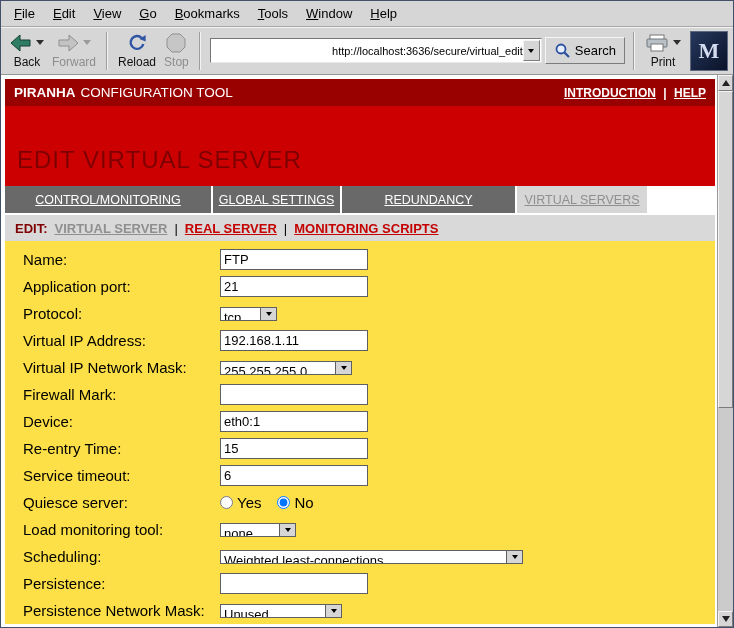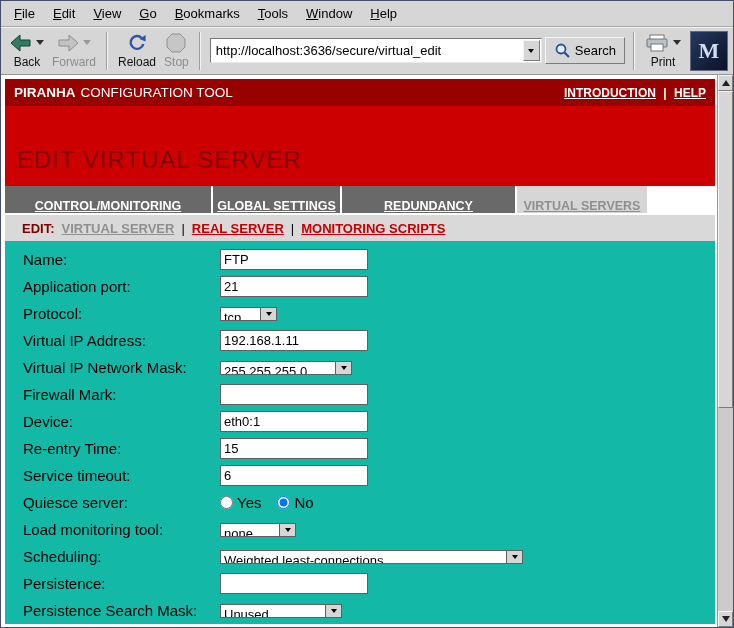--- a/index.html
+++ b/index.html
@@ -14,21 +14,21 @@
   
   .toolbar{height:48px;flex:none;display:flex;align-items:center;padding:0 5px;background:#d6d6d6;border-bottom:1px solid #969696;box-shadow:inset 0 1px 0 #f3f3f3;}
   .tb-btn{display:flex;flex-direction:column;align-items:center;justify-content:center;padding:2px 4px;}
   .tb-icon-row{display:flex;align-items:center;gap:4px;height:20px;}
   .tb-label{font-size:12px;color:#111;margin-top:2px;}
   .tb-label.disabled{color:#8d8d8d;}
   .dd-arrow{width:0;height:0;border-left:4px solid transparent;border-right:4px solid transparent;border-top:5px solid #2e2e2e;}
   .dd-arrow.disabled{border-top-color:#9a9a9a;}
   .tb-sep{width:0;height:38px;border-left:1px solid #9e9e9e;border-right:1px solid #f4f4f4;margin:0 6px;}
   .urlbox{display:flex;align-items:center;flex:1;margin:0 3px;height:25px;background:#fff;border:1px solid #767676;border-bottom-color:#e9e9e9;border-right-color:#e9e9e9;padding-left:5px;min-width:0;}
-  .url-text{font-size:13px;color:#000;white-space:nowrap;overflow:hidden;flex:1;}
+  .url-text{font-size:11px;color:#000;white-space:nowrap;overflow:hidden;flex:1;text-align:right;}
   .url-drop{width:17px;height:21px;flex:none;background:#d6d6d6;border:1px solid;border-color:#f4f4f4 #7c7c7c #7c7c7c #f4f4f4;display:flex;align-items:center;justify-content:center;margin-right:1px;}
   .search-btn{display:flex;align-items:center;gap:4px;height:27px;padding:0 8px;margin-right:2px;background:#d6d6d6;border:1px solid;border-color:#f6f6f6 #7c7c7c #7c7c7c #f6f6f6;}
   .search-label{font-size:13px;color:#000;}
   .moz-logo{width:38px;height:40px;margin-left:5px;flex:none;border:1px solid #5d6a80;background:linear-gradient(135deg,#27395f 0%,#121d38 70%,#0a1226 100%);display:flex;align-items:center;justify-content:center;}
   .moz-m{color:#d3dcef;font-family:"Liberation Serif",serif;font-weight:bold;font-size:22px;}
 
   
   .viewport{flex:1;display:flex;min-height:0;}
   .page{flex:1;background:#fff;overflow:hidden;padding:4px 2px 0 4px;min-width:0;}
   .vscroll{width:16px;flex:none;background:#cbcbcb;border-left:1px solid #9a9a9a;display:flex;flex-direction:column;}
@@ -42,34 +42,34 @@
   .site-header{height:27px;background:#990000;display:flex;align-items:center;justify-content:space-between;padding:0 9px;}
   .brand{color:#fff;font-size:13.5px;white-space:nowrap;}
   .brand-strong{font-weight:bold;margin-right:5px;}
   .header-links{color:#fff;font-size:12px;font-weight:bold;white-space:nowrap;}
   .header-link{color:#fff;text-decoration:underline;cursor:pointer;}
   .header-div{margin:0 4px;}
   .title-band{height:80px;background:#cc0000;padding:40px 0 0 12px;}
   .page-title{color:#7e0000;font-size:24px;letter-spacing:1px;white-space:nowrap;}
 
   .tabs{height:27px;display:flex;background:#fff;gap:2px;}
-  .tab{display:flex;align-items:flex-end;justify-content:center;font-size:12.5px;font-weight:bold;cursor:pointer;}
+  .tab{display:flex;align-items:center;justify-content:center;font-size:12.5px;font-weight:normal;cursor:pointer;}
   .tab span{text-decoration:underline;}
   .tab.dark{background:#696969;color:#fff;}
   .tab.active{background:#d6d6d6;color:#8f8f8f;}
   .tab-1{width:206px;}.tab-2{width:127px;}.tab-3{width:173px;}.tab-4{width:130px;}
 
-  .subnav{height:26px;margin-top:2px;background:#d9d9d9;display:flex;align-items:center;padding-left:17px;font-size:13px;font-weight:bold;gap:7px;white-space:nowrap;}
+  .subnav{height:26px;margin-top:2px;background:#d9d9d9;display:flex;align-items:center;padding-left:10px;font-size:13px;font-weight:bold;gap:7px;white-space:nowrap;}
   .snav-prefix{color:#7e0000;}
   .snav-link{color:#c40000;text-decoration:underline;cursor:pointer;}
   .snav-link.muted{color:#8f8f8f;}
   .snav-sep{color:#000;font-weight:normal;}
 
   
-  .form{padding-top:5px;background:#14b8a6;}
+  .form{padding-top:5px;background:#fde047;}
   .frow{height:27px;display:flex;align-items:center;padding-left:18px;font-size:15px;color:#000;}
   .flabel{width:197px;flex:none;white-space:nowrap;}
   .tinput{height:21px;border:1px solid #5f5f5f;font-family:"Liberation Sans",sans-serif;font-size:13px;padding:0 3px;background:#fff;color:#000;}
   .w148{width:148px;}
   .fselect{display:inline-flex;height:14px;border:1px solid #5f5f5f;background:#fff;align-items:stretch;cursor:pointer;}
   .fsel-text{flex:1;font-size:13px;padding:2px 3px 0 3px;white-space:nowrap;overflow:hidden;color:#000;}
   .fsel-btn{width:16px;flex:none;background:#d6d6d6;border-left:1px solid #5f5f5f;display:flex;align-items:center;justify-content:center;}
   .dd-sm{width:0;height:0;border-left:3.5px solid transparent;border-right:3.5px solid transparent;border-top:4.5px solid #000;}
   .sel-protocol{width:57px;}
   .sel-mask{width:132px;}
@@ -297,21 +297,21 @@
               </span>
           </div>
         </div>
 
         <div class="frow">
           <span class="flabel">Persistence:</span>
           <input class="tinput w148" value="" style="">
         </div>
 
         <div class="frow">
-          <span class="flabel">Persistence Search Mask:</span>
+          <span class="flabel">Persistence Network Mask:</span>
           <div class="fselect sel-pmask">
             <span class="fsel-text">Unused</span>
             <span class="fsel-btn">
                 <span class="dd-sm"></span>
               </span>
           </div>
         </div>
 
       </div>
     </div>

